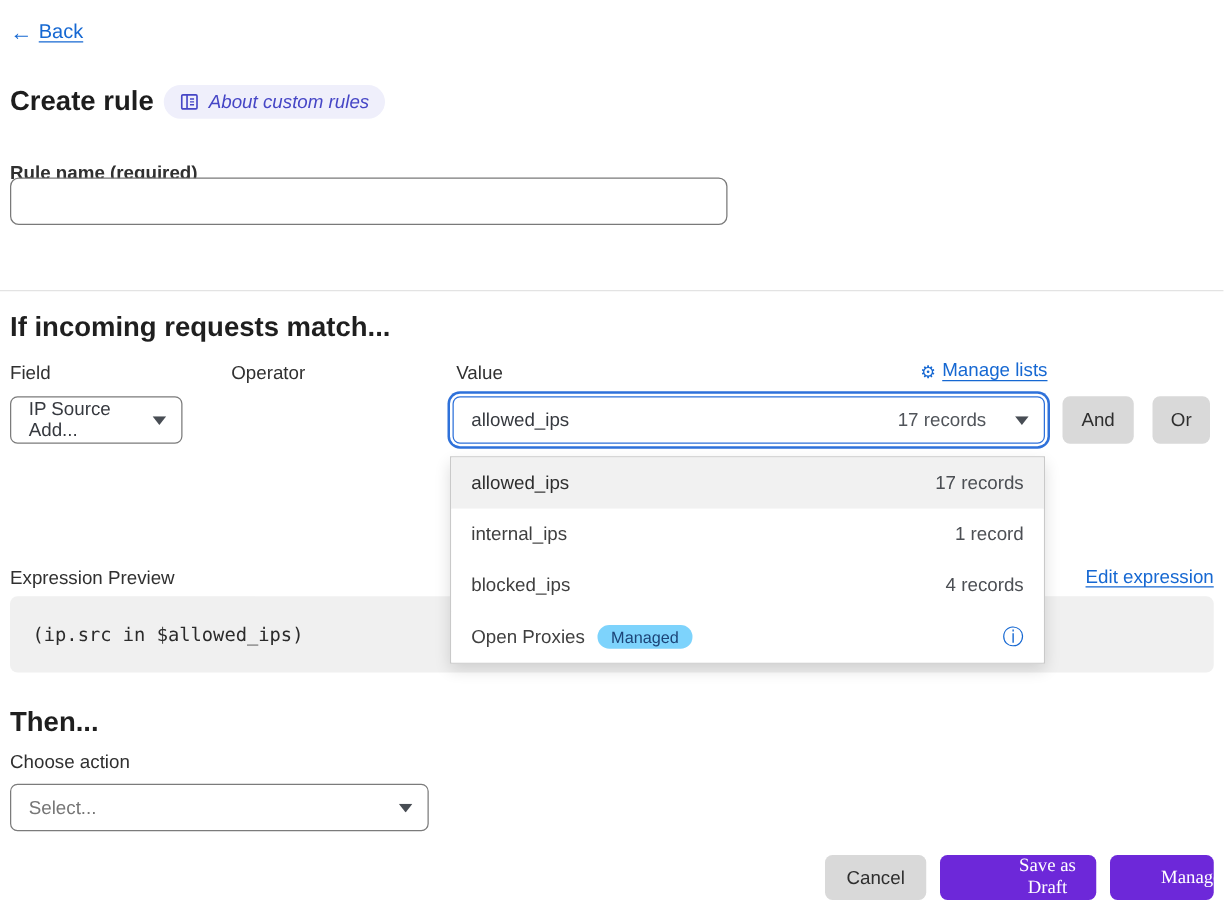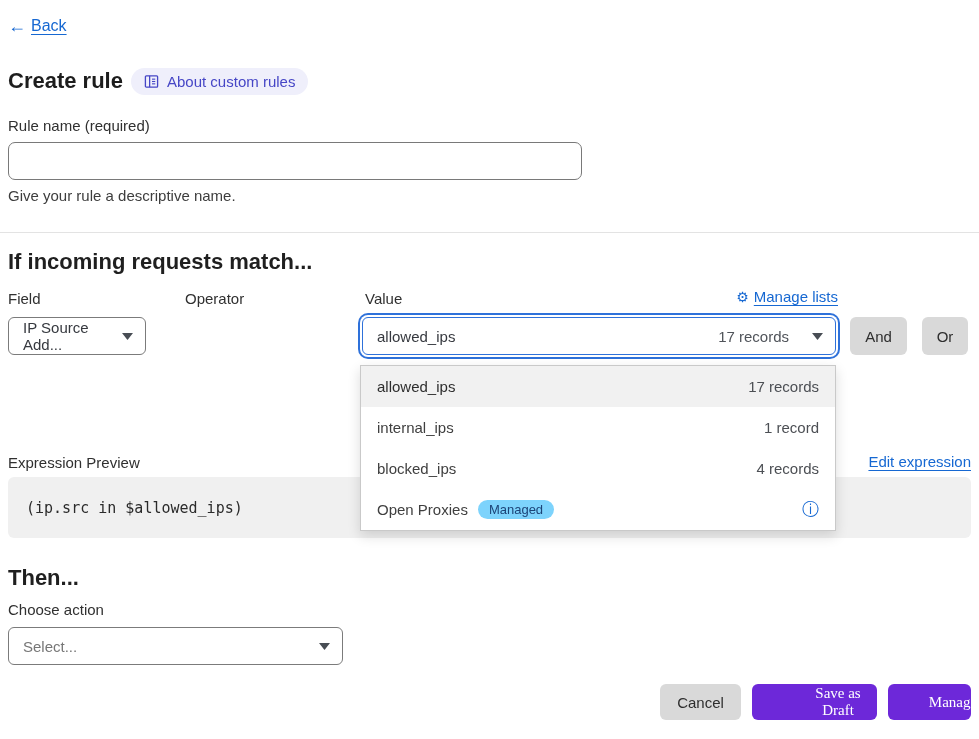--- a/index.html
+++ b/index.html
@@ -42,20 +42,21 @@
   .about-badge {
     top: 68px; left: 131px;
     height: 27px;
     display: inline-flex; align-items: center; gap: 8px;
     padding: 0 13px;
     background: #efeffb;
     border-radius: 14px;
     color: #4646c6;
     font-size: 15px;
     cursor: pointer;
+    font-style: italic;
   }
 
   
   .field-label { font-size: 15px; color: #303030; }
   .helper { font-size: 15px; color: #3d3d3d; }
 
   .text-input {
     position: absolute;
     left: 8px; top: 142px;
     width: 574px; height: 38px;
@@ -192,23 +193,22 @@
     <svg width="15" height="15" viewBox="0 0 16 16">
       <rect x="1.5" y="2" width="13" height="12" rx="1" fill="none" stroke="#4646c6" stroke-width="1.4"></rect>
       <line x1="6" y1="2" x2="6" y2="14" stroke="#4646c6" stroke-width="1.4"></line>
       <line x1="8.5" y1="5.5" x2="12" y2="5.5" stroke="#4646c6" stroke-width="1.2"></line>
       <line x1="8.5" y1="8" x2="12" y2="8" stroke="#4646c6" stroke-width="1.2"></line>
       <line x1="8.5" y1="10.5" x2="12" y2="10.5" stroke="#4646c6" stroke-width="1.2"></line>
     </svg>
     <span>About custom rules</span>
   </span>
 
-  <label class="abs field-label" style="left:8px; top:117px;">Rule name (required)</label>
+  <label class="abs field-label" style="left:8px; top:130px;font-weight:bold;">Rule name (required)</label>
   <input class="text-input" type="text" value="" style="">
-  <div class="abs helper" style="left:8px; top:187px;">Give your rule a descriptive name.</div>
 
   <div class="abs divider"></div>
 
   <h2 class="abs section-heading" style="left:8px; top:249px;">If incoming requests match...</h2>
 
   <label class="abs field-label" style="left:8px; top:290px;">Field</label>
   <label class="abs field-label" style="left:185px; top:290px;">Operator</label>
   <label class="abs field-label" style="left:365px; top:290px;">Value</label>
 
   <a class="abs link" style="top:288px; right:141px;">

